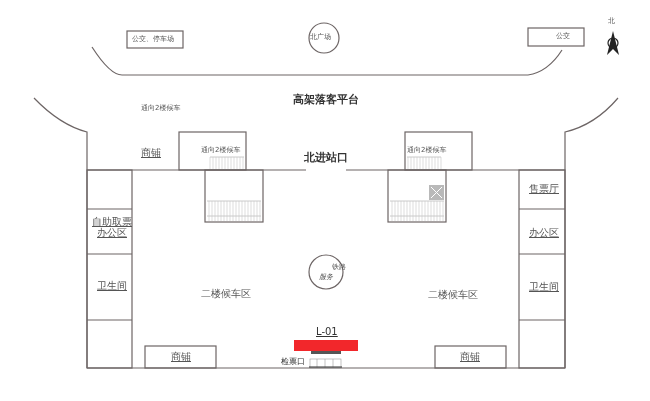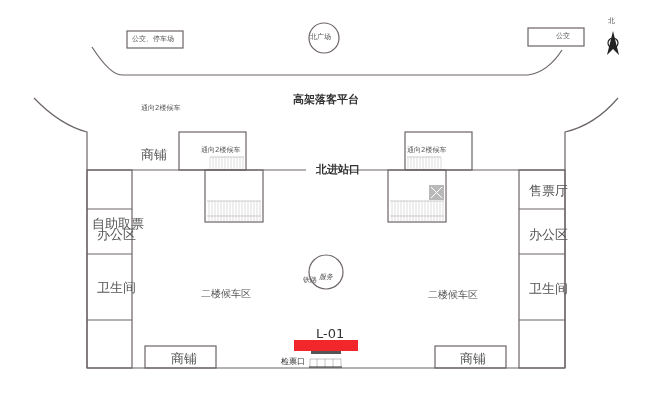--- a/index.html
+++ b/index.html
@@ -2,21 +2,21 @@
 <html><head>
 <meta charset="utf-8">
 <style>
   html, body { margin: 0; padding: 0; background: #ffffff; }
   body { width: 650px; height: 401px; overflow: hidden; position: relative;
          font-family: "DejaVu Sans", "Liberation Sans", sans-serif; color: #555; }
   svg { position: absolute; left: 0; top: 0; }
   .lbl { position: absolute; white-space: nowrap; color: #555; line-height: 1; }
   .s7 { font-size: 7px; }
   .s8 { font-size: 8px; }
-  .s9 { font-size: 13px; }
+  .s9 { font-size: 10px; text-decoration: underline; }
   .s10 { font-size: 10px; margin-left: 16px; }
   .s11 { font-size: 11px; font-weight: bold; }
 </style>
 </head>
 <body>
 
 <svg width="650" height="401" viewBox="0 0 650 401">
   <g fill="none" stroke="#6d6565" stroke-width="1.2">
 
     <path d="M92 47 Q110 75 122 75 L528 75 Q548 72 562 50"></path>
@@ -98,33 +98,33 @@
 <div class="lbl s7" style="left:310px;top:34px;">北广场</div>
 <div class="lbl s7" style="left:556px;top:33px;">公交</div>
 
 <div class="lbl s11" style="left:293px;top:94px;color:#333;">高架落客平台</div>
 <div class="lbl s7" style="left:141px;top:105px;">通向2楼候车</div>
 
 <div class="lbl s9" style="left:141px;top:148px;">商铺</div>
 <div class="lbl s7" style="left:201px;top:147px;">通向2楼候车</div>
 <div class="lbl s7" style="left:407px;top:147px;">通向2楼候车</div>
 
-<div class="lbl s11" style="left:316px;top:152px;color:#333;margin-top:12px;">北进站口</div>
+<div class="lbl s11" style="left:304px;top:152px;color:#333;">北进站口</div>
 
 <div class="lbl s9" style="left:92px;top:184px;margin-top:33px;">自助取票</div>
 <div class="lbl s9" style="left:97px;top:228px;">办公区</div>
 <div class="lbl s9" style="left:97px;top:281px;">卫生间</div>
 
 <div class="lbl s9" style="left:529px;top:184px;">售票厅</div>
 <div class="lbl s9" style="left:529px;top:228px;">办公区</div>
 <div class="lbl s9" style="left:529px;top:282px;">卫生间</div>
 
 <div class="lbl s10" style="left:185px;top:289px;">二楼候车区</div>
 <div class="lbl s10" style="left:412px;top:290px;">二楼候车区</div>
 
-<div class="lbl s7" style="left:303px;top:264px;margin-top:13px;">铁路</div>
+<div class="lbl s7" style="left:332px;top:264px;">铁路</div>
 <div class="lbl s7" style="left:319px;top:274px;font-style:italic;">服务</div>
 
 <div class="lbl s9" style="left:316px;top:327px;color:#333;">L-01</div>
 <div class="lbl s8" style="left:281px;top:358px;color:#333;text-align:right;">检票口</div>
 
 <div class="lbl s9" style="left:171px;top:352px;">商铺</div>
 <div class="lbl s9" style="left:460px;top:352px;">商铺</div>
 
 </body></html>

